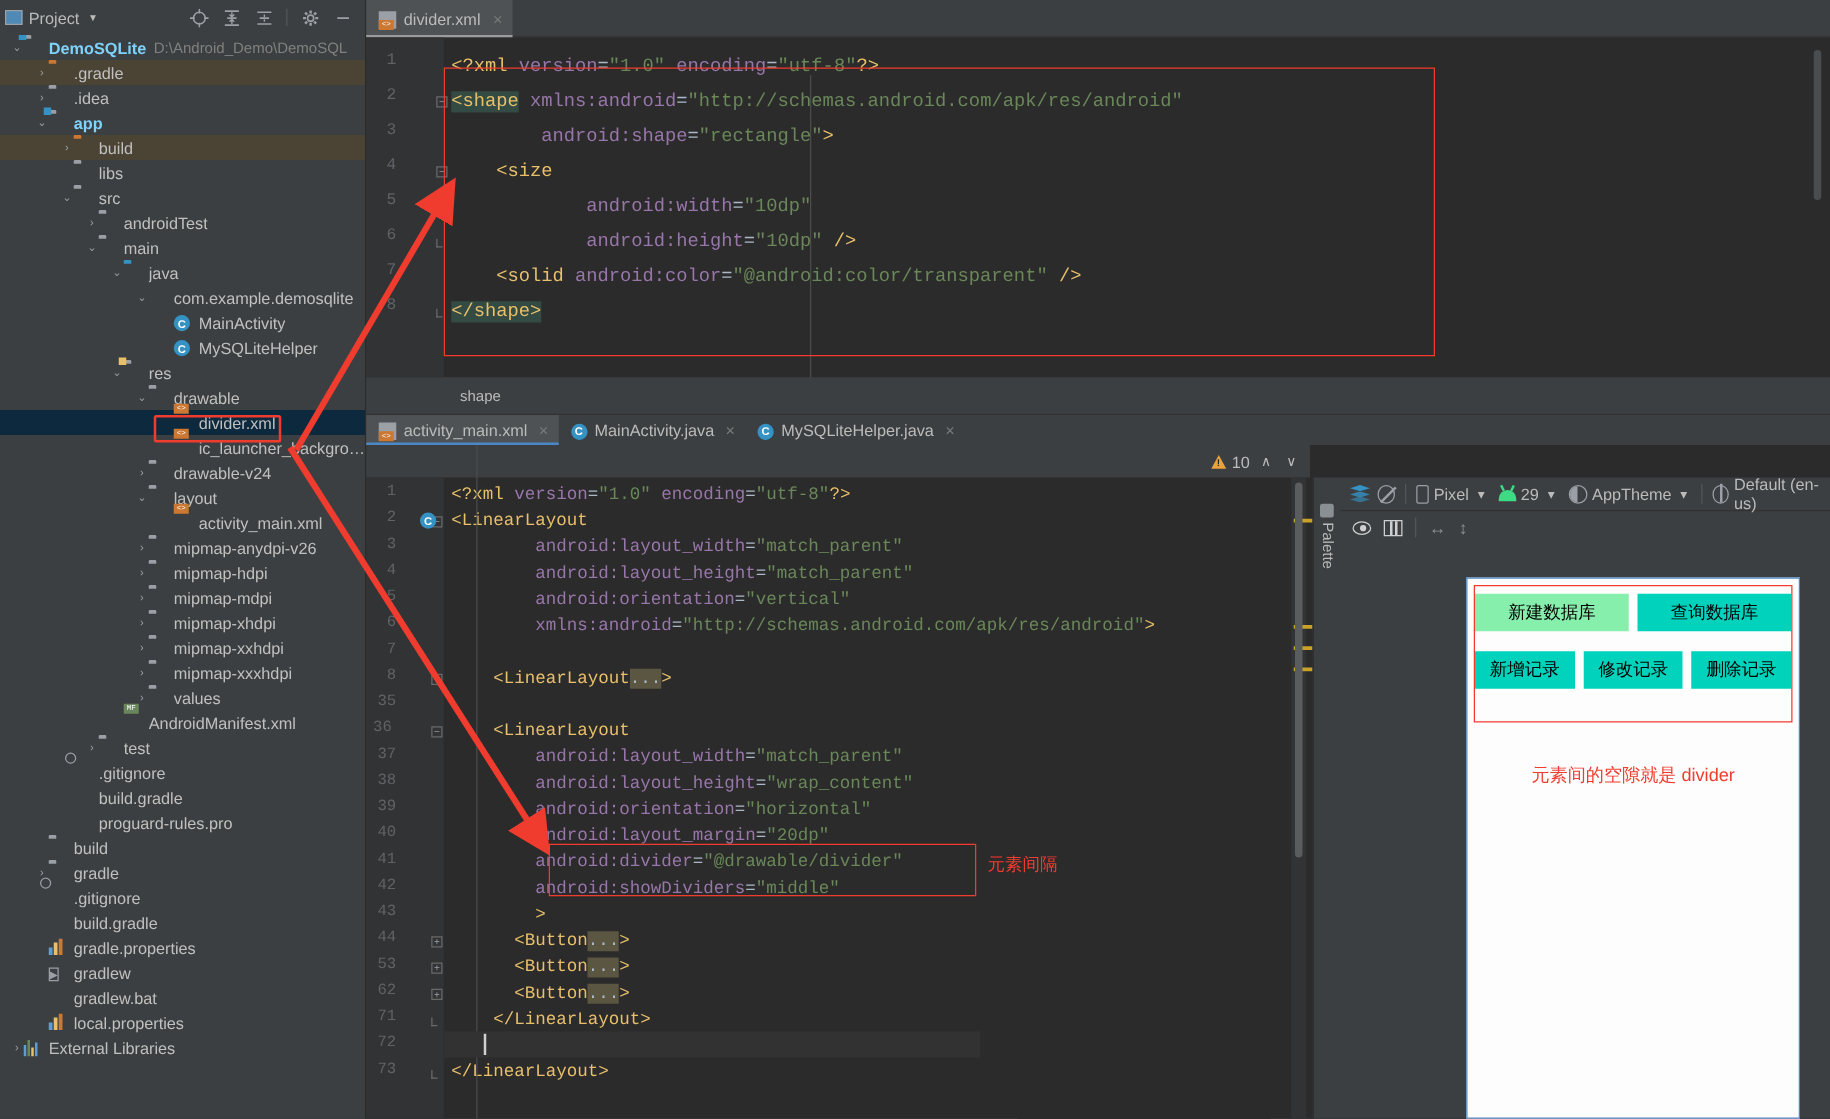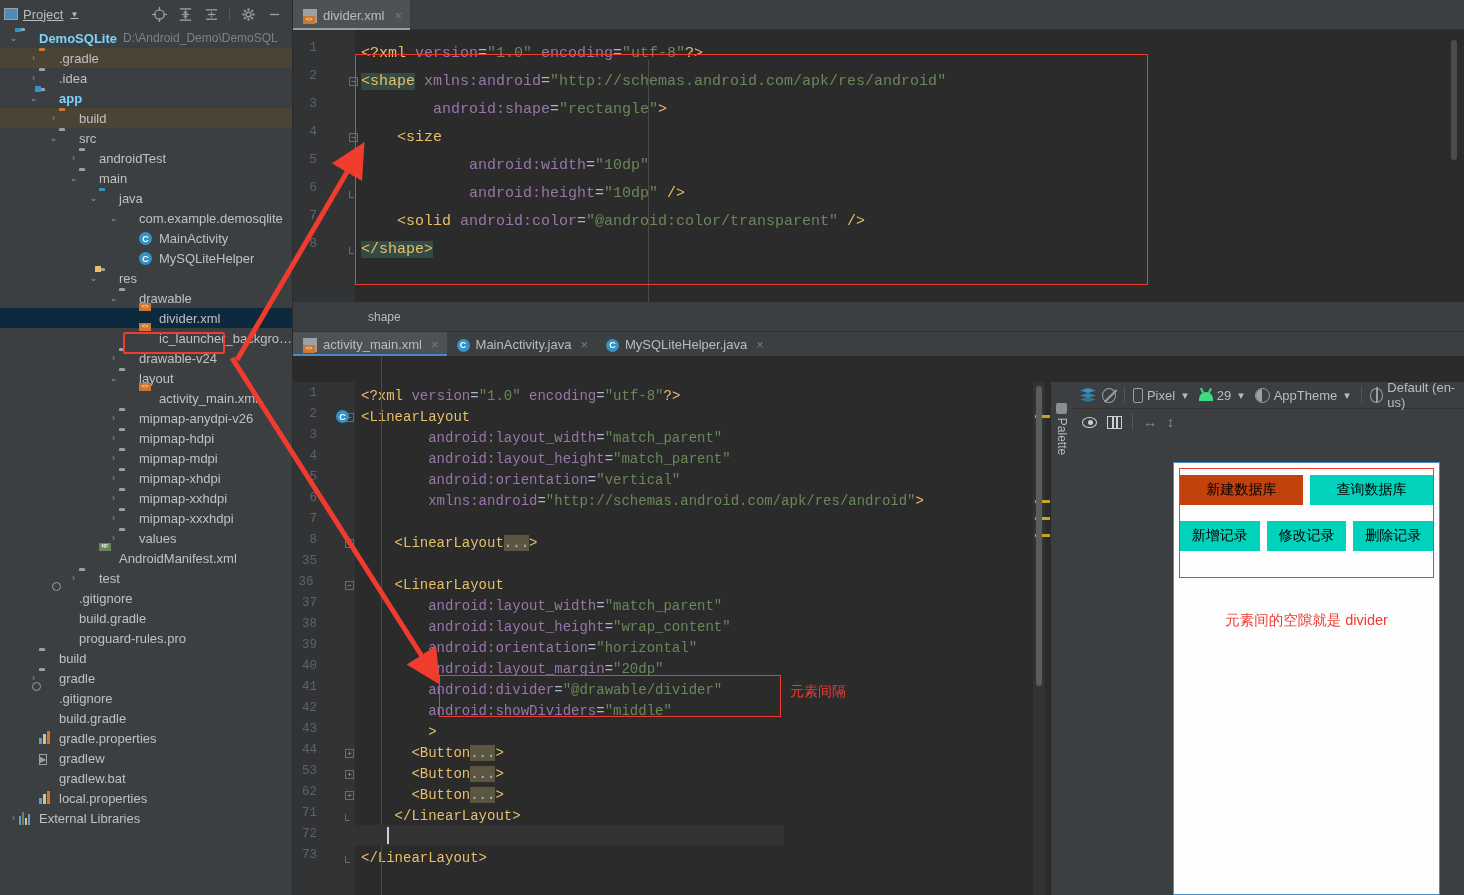--- a/index.html
+++ b/index.html
@@ -12,21 +12,21 @@
     overflow: hidden;
     position: relative;
   }
   
   #project-panel {
     position:absolute; left:0; top:0; width:293px; height:895px;
     background:#3c3f41; border-right:1px solid #2b2b2b;
   }
   #project-header {
     height:28px; display:flex; align-items:center;
-    padding:0 4px; background:#3c3f41;text-decoration:underline;
+    padding:0 4px; background:#3c3f41;
   }
   .pj-title { display:flex; align-items:center; gap:5px; font-size:13px; color:#bbb; }
   .pj-sqicon { width:14px; height:12px; border:1.6px solid #9aa0a6; background:#4e8ab5; display:inline-block; }
   .pj-caret { font-size:8px; color:#bbb; margin-left:2px;}
   .pj-tools { margin-left:auto; display:flex; align-items:center; gap:10px; padding-right:6px; }
   .tool-ico { width:16px; height:16px; display:inline-flex; align-items:center; justify-content:center; color:#9aa0a6; }
   .tool-ico svg { display:block; }
   .tool-sep { width:1px; height:14px; background:#555; }
 
   #tree { position:absolute; top:28px; left:0; right:0; bottom:0; overflow:hidden; }
@@ -274,20 +274,26 @@
         <span class="lbl bold">app</span>
       </div>
       <div class="row hl-brown">
         <span style="width:48px;flex:none"></span>
         <span class="arrow">›</span>
         <span class="ico"><span class="fold orange"></span></span>
         <span class="lbl">build</span>
       </div>
       <div class="row">
         <span style="width:48px;flex:none"></span>
+        <span class="arrow none"></span>
+        <span class="ico"><span class="fold"></span></span>
+        <span class="lbl">libs</span>
+      </div>
+      <div class="row">
+        <span style="width:48px;flex:none"></span>
         <span class="arrow">⌄</span>
         <span class="ico"><span class="fold"></span></span>
         <span class="lbl">src</span>
       </div>
       <div class="row">
         <span style="width:68px;flex:none"></span>
         <span class="arrow">›</span>
         <span class="ico"><span class="fold"></span></span>
         <span class="lbl">androidTest</span>
       </div>
@@ -556,20 +562,28 @@
       <span class="cls">C</span>
       <span>MainActivity.java</span>
       <span class="x">×</span>
     </div><div class="btab">
       <span class="cls">C</span>
       <span>MySQLiteHelper.java</span>
       <span class="x">×</span>
     </div></div>
 
 <div id="bot-editor">
+  <div id="bot-toolbar">
+    <div class="warn-chip">
+      <span class="warn-tri"></span>
+      <span>10</span>
+    </div>
+    <span class="chev">∧</span>
+    <span class="chev">∨</span>
+  </div>
   <div id="bot-gutter">
       <div class="bgl" style="top: 4px;">1</div>
       <div class="bgl" style="top: 25px;">2</div>
       <div class="bfold" style="top: 30.5px;">−</div>
       <div class="bcmark" style="top: 28px;">C</div>
       <div class="bgl" style="top: 46px;">3</div>
       <div class="bgl" style="top: 67px;">4</div>
       <div class="bgl" style="top: 88px;">5</div>
       <div class="bgl" style="top: 109px;">6</div>
       <div class="bgl" style="top: 130px;">7</div>
@@ -653,21 +667,21 @@
   <div id="pv-toolbar2">
     <span class="eye"></span>
     <span class="cols"></span>
     <span class="pv-sep"></span>
     <span class="arrowh">↔</span>
     <span class="arrowh">↕</span>
   </div>
   <div id="device-frame">
     <div id="dev-redbox"></div>
     <div class="btnrow" id="row1" style="padding-top: 12px; gap: 7px;">
-        <div class="abtn" style="background: #c2410c; flex: 1 1 0%;">新建数据库</div>
+        <div class="abtn" style="background: #86efac; flex: 1 1 0%;">新建数据库</div>
         <div class="abtn" style="background: rgb(0, 210, 187); flex: 1 1 0%;">查询数据库</div>
       </div>
     <div class="btnrow" id="row2" style="padding-top: 16px; gap: 7px;">
         <div class="abtn" style="background: rgb(0, 210, 187); flex: 1 1 0%;">新增记录</div>
         <div class="abtn" style="background: rgb(0, 210, 187); flex: 1 1 0%;">修改记录</div>
         <div class="abtn" style="background: rgb(0, 210, 187); flex: 1 1 0%;">删除记录</div>
       </div>
     <div id="dev-note" style="color: rgb(240, 60, 46);">元素间的空隙就是 divider</div>
   </div>
 </div>

